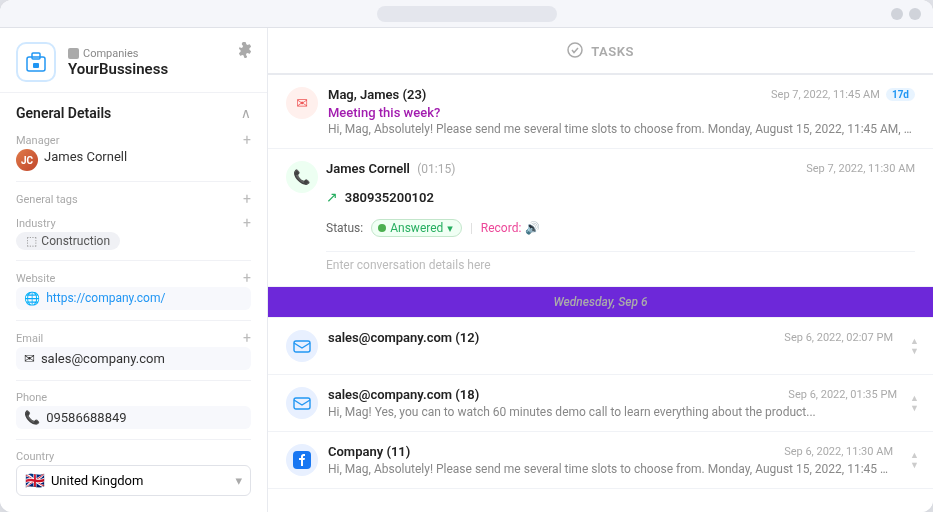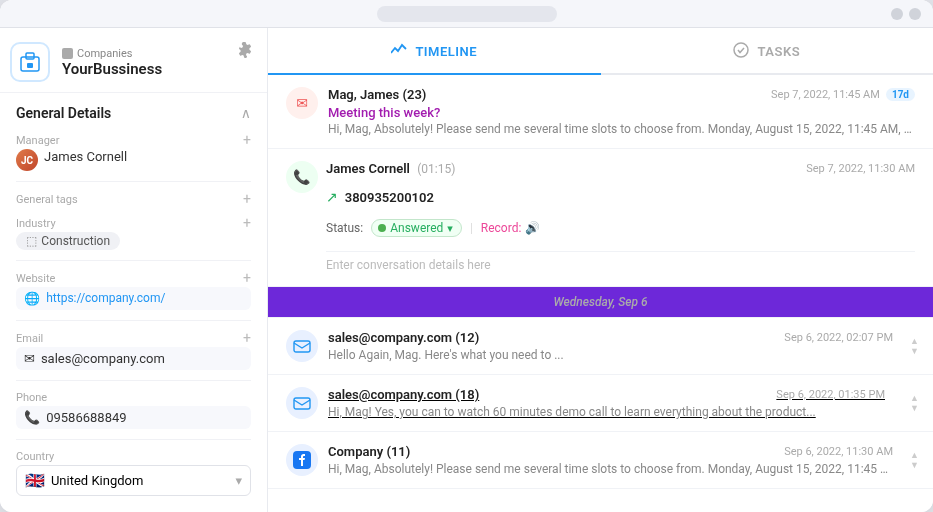--- a/index.html
+++ b/index.html
@@ -57,21 +57,21 @@
     .left-panel {
       width: 268px;
       min-width: 268px;
       border-right: 1px solid #e8eaef;
       background: #fff;
       overflow-y: auto;
       display: flex;
       flex-direction: column;
     }
     .company-header {
-      padding: 14px 16px 10px 10px;
+      padding: 14px 16px 10px 16px;
       display: flex;
       align-items: center;
       gap: 12px;
       border-bottom: 1px solid #f0f1f5;
       position: relative;
     }
     .company-icon {
       width: 40px; height: 40px;
       border-radius: 10px;
       border: 2px solid #d0e8ff;
@@ -492,28 +492,20 @@
           <span class="flag-emoji">🇬🇧</span>
           <span>United Kingdom</span>
           <span class="select-arrow">▾</span>
         </div>
       </div>
     </div>
 
     <div class="right-panel">
 
       <div class="tabs-bar">
-        <div class="tab active">
-          <span style="color:#2196f3;">
-            <svg width="16" height="14" viewBox="0 0 16 14" fill="none">
-                <polyline points="0,10 4,5 7,8 11,2 15,6" stroke="#2196f3" stroke-width="1.8" fill="none"></polyline>
-              </svg>
-          </span>
-          <span>TIMELINE</span>
-        </div>
         <div class="tab">
           <span>
             <svg width="16" height="16" viewBox="0 0 16 16" fill="none">
                 <circle cx="8" cy="8" r="7" stroke="#aaa" stroke-width="1.5"></circle>
                 <polyline points="5,8 7,10.5 11,6" stroke="#aaa" stroke-width="1.5" fill="none"></polyline>
               </svg>
           </span>
           <span>TASKS</span>
         </div>
       </div>
@@ -577,29 +569,28 @@
             <svg width="18" height="18" viewBox="0 0 18 18" fill="none">
                 <rect x="1" y="4" width="16" height="11" rx="2" stroke="#2196f3" stroke-width="1.4"></rect>
                 <path d="M1 6l8 5 8-5" stroke="#2196f3" stroke-width="1.4"></path>
               </svg>
           </div>
           <div class="item-body">
             <div class="item-header">
               <span class="item-sender">sales@company.com (12)</span>
               <span class="item-time">Sep 6, 2022, 02:07 PM</span>
             </div>
-            <div class="item-preview">Hello Again, Mag. Here's what you need to ...</div>
           </div>
           <div class="expand-btn">
             <span class="arrow-up">▲</span>
             <span class="arrow-up">▼</span>
           </div>
         </div>
 
-        <div class="timeline-item" style="padding-right:48px;position:relative;text-decoration:underline;">
+        <div class="timeline-item" style="padding-right:36px;position:relative;">
           <div class="item-avatar email-blue" style="color:#2196f3;background:#e8f0ff;">
             <svg width="18" height="18" viewBox="0 0 18 18" fill="none">
                 <rect x="1" y="4" width="16" height="11" rx="2" stroke="#2196f3" stroke-width="1.4"></rect>
                 <path d="M1 6l8 5 8-5" stroke="#2196f3" stroke-width="1.4"></path>
               </svg>
           </div>
           <div class="item-body">
             <div class="item-header">
               <span class="item-sender">sales@company.com (18)</span>
               <span class="item-time">Sep 6, 2022, 01:35 PM</span>

